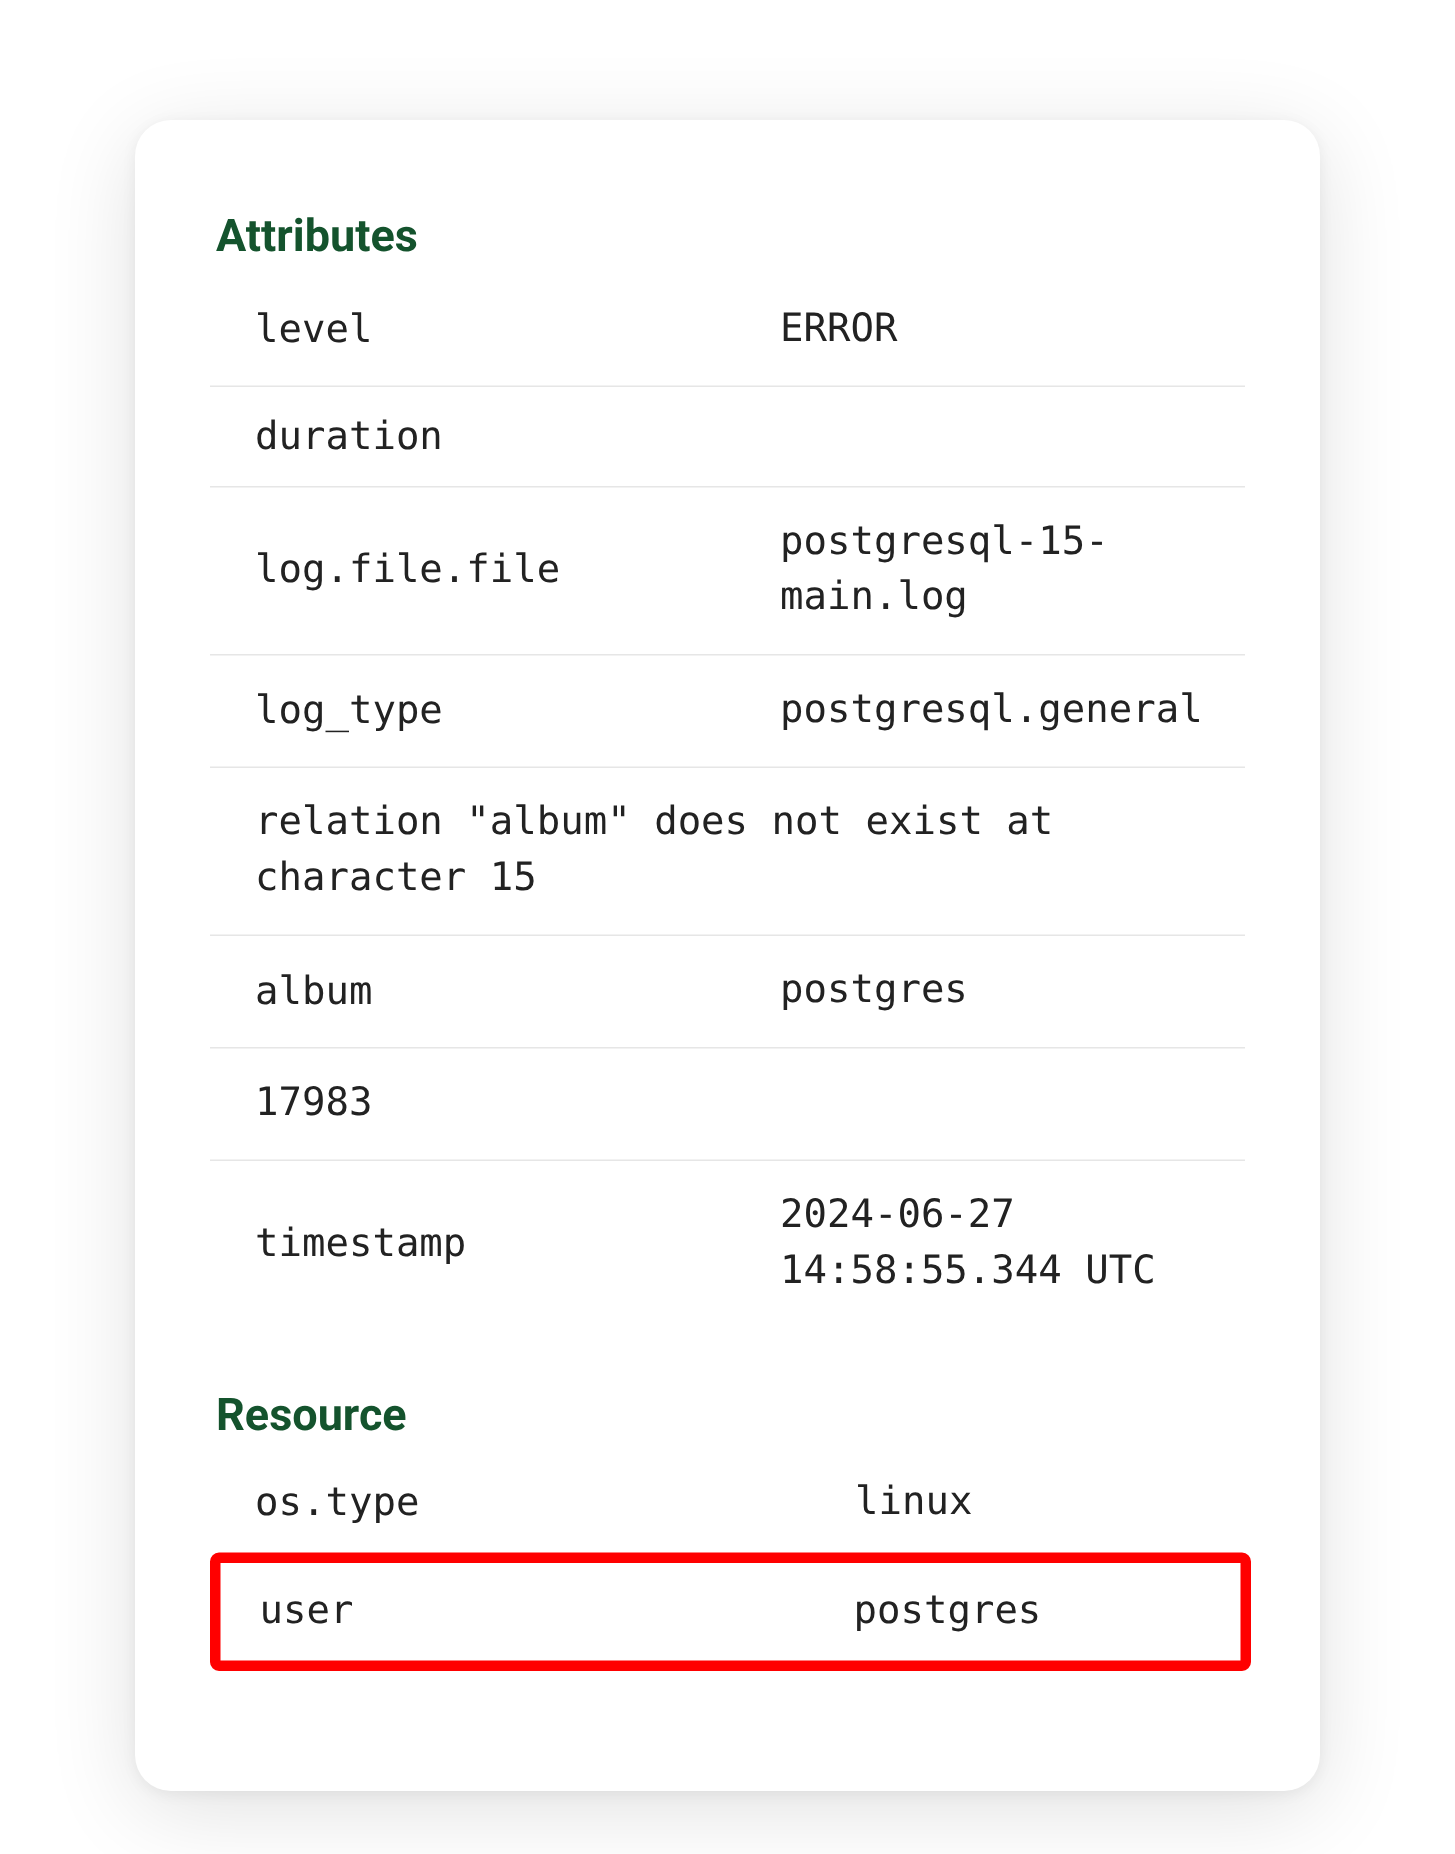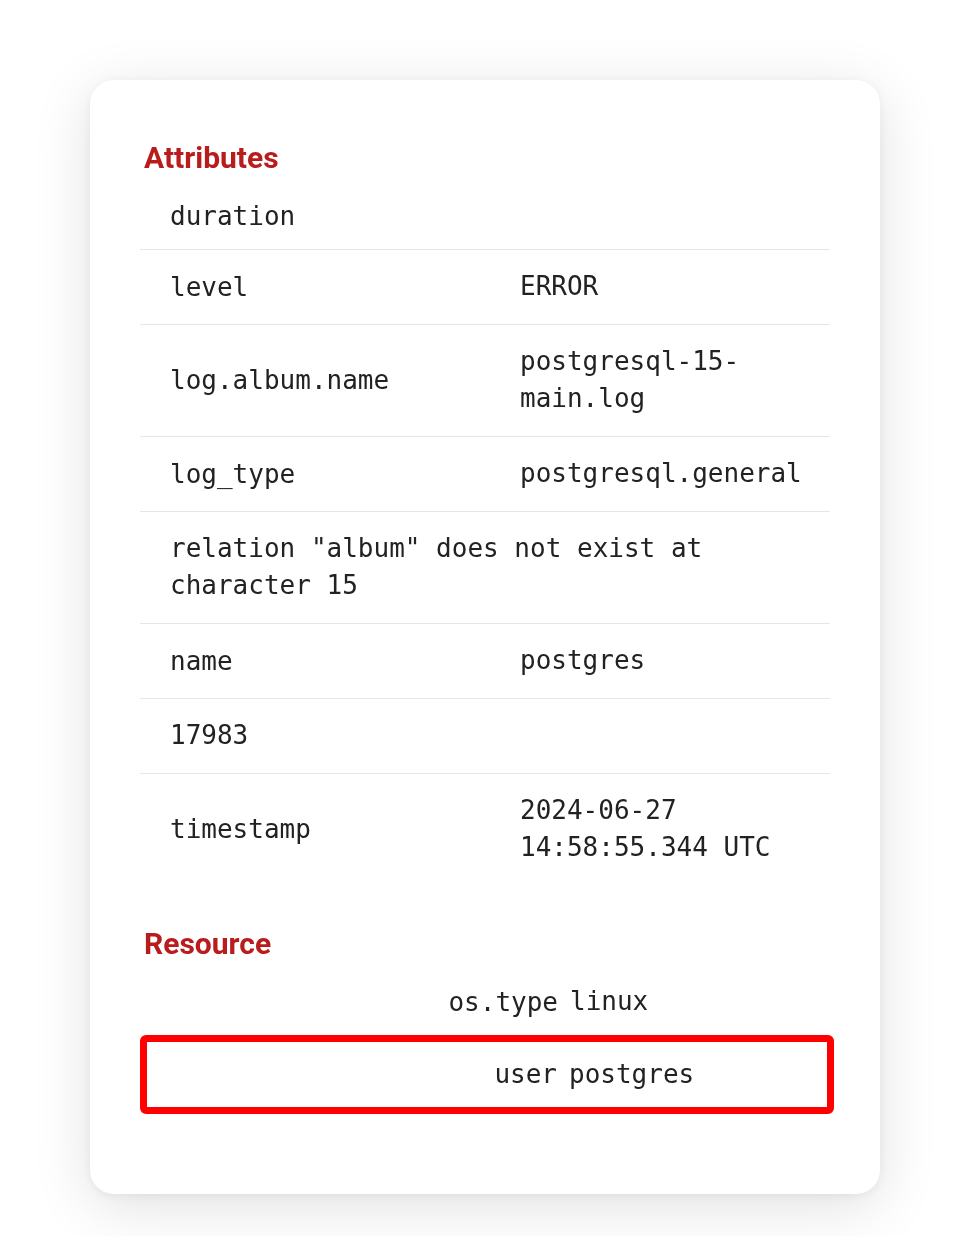--- a/index.html
+++ b/index.html
@@ -17,21 +17,21 @@
     .card {
       background: #ffffff;
       border-radius: 24px;
       box-shadow: 0 12px 60px rgba(0,0,0,0.12), 0 2px 10px rgba(0,0,0,0.06);
       padding: 60px 50px 80px 50px;
       width: 100%;
     }
     .section-heading {
       font-size: 30px;
       font-weight: 700;
-      color: #b91c1c;
+      color: #14532d;
       margin-bottom: 8px;
       padding-left: 4px;
     }
     .section-heading.resource {
       margin-top: 41px;
     }
     .row {
       display: flex;
       align-items: center;
       border-bottom: 1px solid #e6e6e6;
@@ -57,66 +57,65 @@
       line-height: 1.45;
     }
     .resource-row {
       display: flex;
       align-items: center;
       padding: 14px 0 14px 30px;
       min-height: 56px;
     }
     .resource-row .key {
       flex: 0 0 400px;
-      text-align: right;
     }
     .highlight-box {
       border: 7px solid #ff0000;
       border-radius: 6px;
       margin-left: 0;
       margin-right: -4px;
       padding-left: 26px;
     }
     .highlight-box .key {
       flex: 0 0 396px;
     }
   </style>
 </head>
 <body>
 
 <div class="card">
 
   <h2 class="section-heading">Attributes</h2>
 
   <div class="row">
+    <div class="key">level</div>
+    <div class="val">ERROR</div>
+  </div>
+
+  <div class="row">
     <div class="key">duration</div>
     <div class="val"></div>
   </div>
 
   <div class="row">
-    <div class="key">level</div>
-    <div class="val">ERROR</div>
-  </div>
-
-  <div class="row">
-    <div class="key">log.album.name</div>
+    <div class="key">log.file.file</div>
     <div class="val">postgresql-15-main.log</div>
   </div>
 
   <div class="row">
     <div class="key">log_type</div>
     <div class="val">postgresql.general</div>
   </div>
 
   <div class="row">
     <div class="val">relation "album" does not exist at character 15</div>
   </div>
 
   <div class="row">
-    <div class="key">name</div>
+    <div class="key">album</div>
     <div class="val">postgres</div>
   </div>
 
   <div class="row">
     <div class="val">17983</div>
   </div>
 
   <div class="row last">
     <div class="key">timestamp</div>
     <div class="val">2024-06-27 14:58:55.344 UTC</div>

